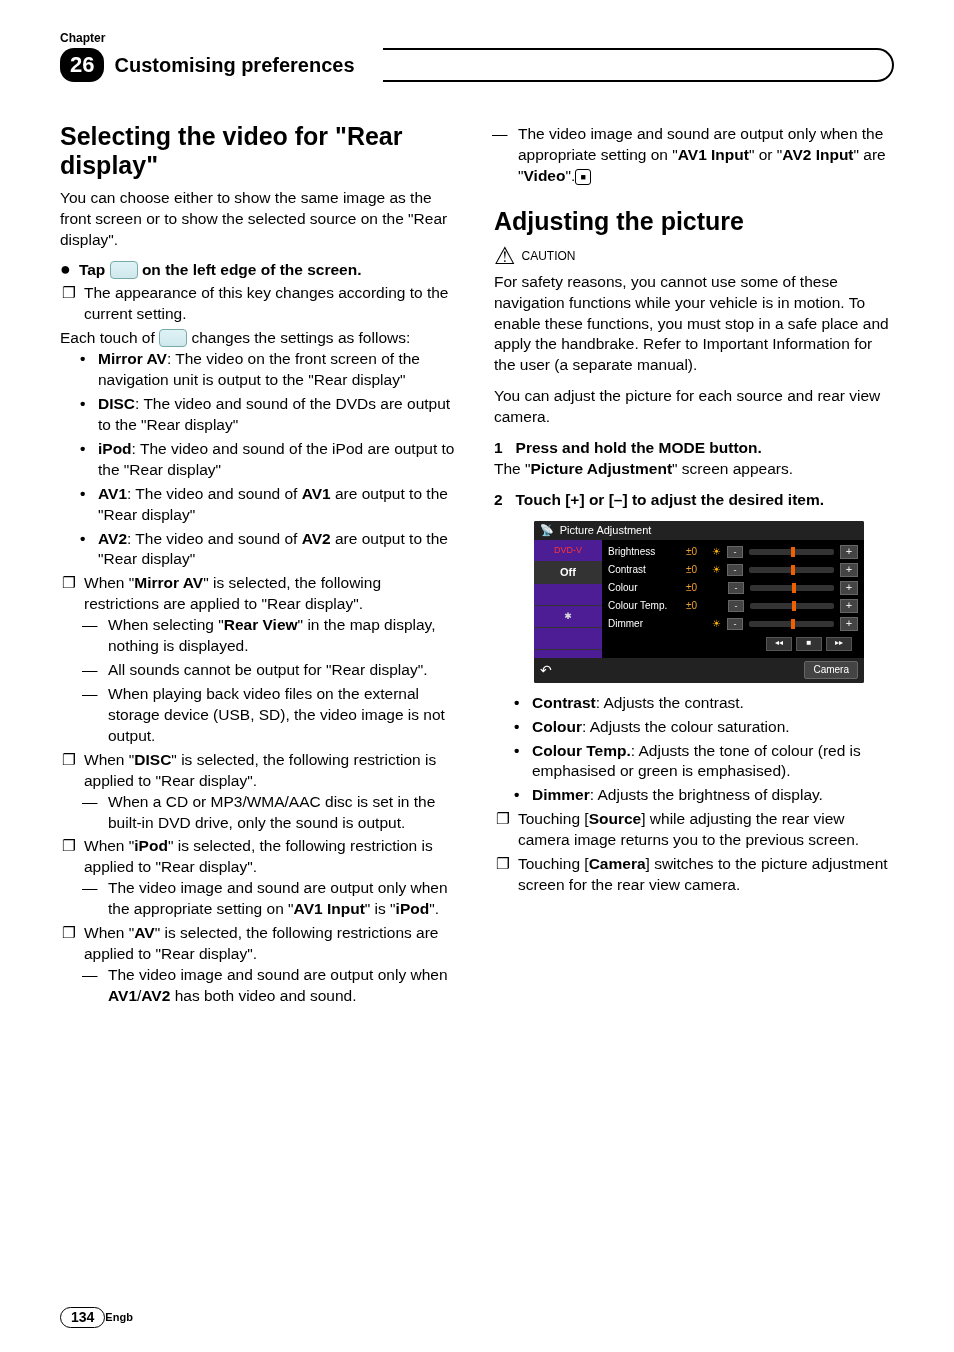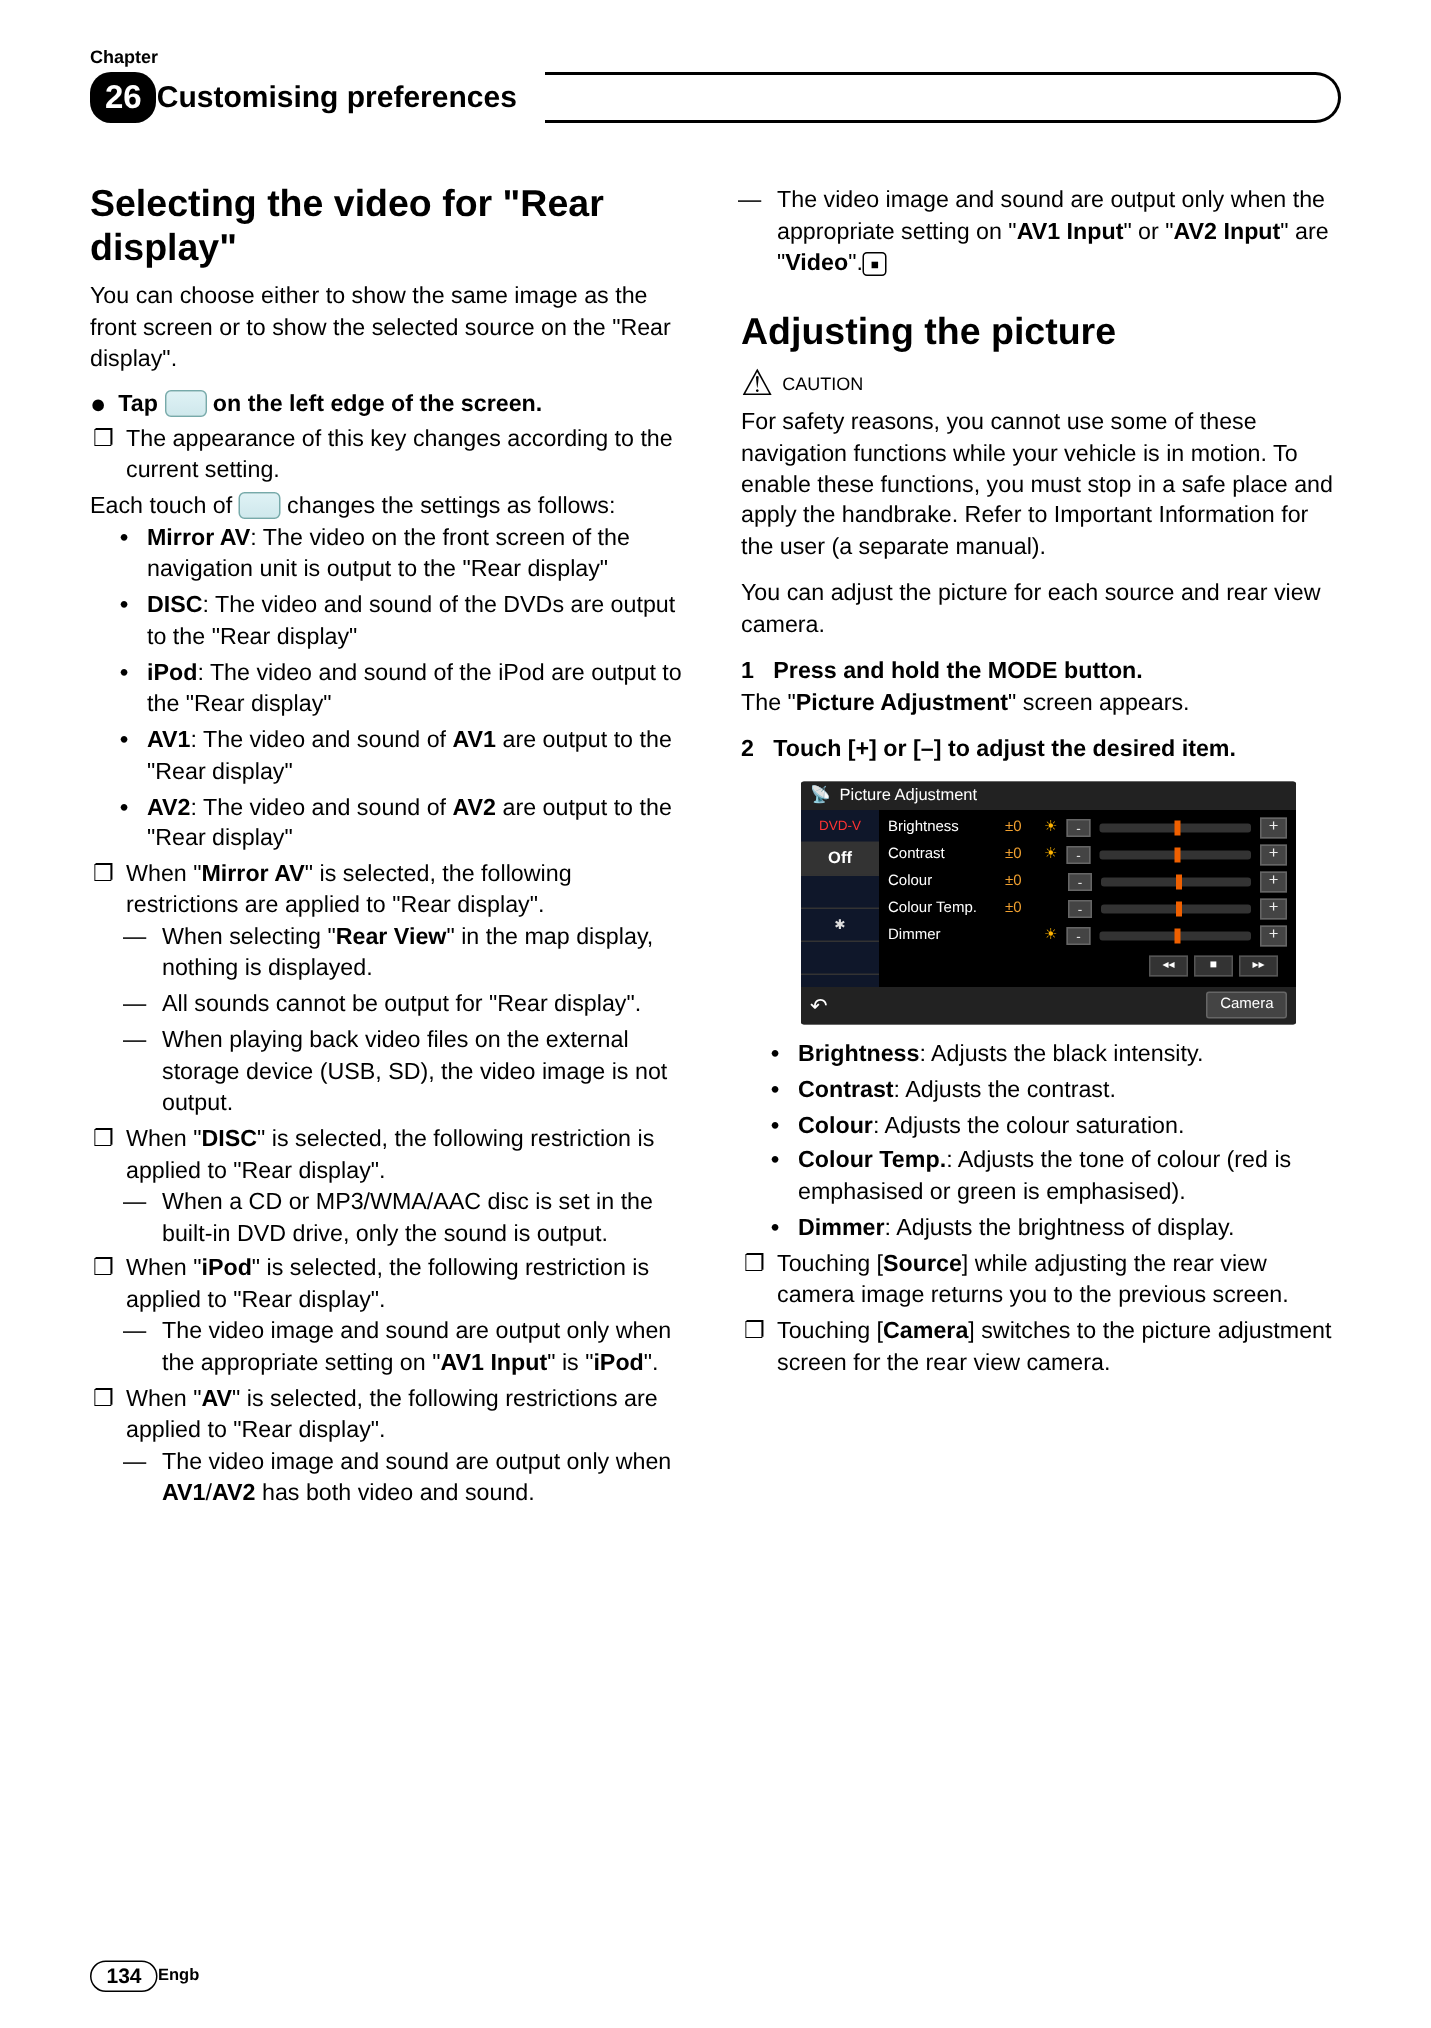--- a/index.html
+++ b/index.html
@@ -8,21 +8,21 @@
     width: 954px;
     height: 1352px;
     background: #fff;
     color: #000;
     position: relative;
     padding: 30px 60px 40px 60px;
     font-size: 15.5px;
     line-height: 1.35;
   }
   .topline { font-size: 12px; font-weight: bold; margin-bottom: 2px; }
-  .header-row { display: flex; align-items: center; margin-bottom: 40px; }
+  .header-row { display: flex; align-items: center; gap: 10px; margin-bottom: 40px; }
   .chapter-badge {
     background: #000; color: #fff; font-weight: 900; font-size: 22px;
     border-radius: 14px; padding: 2px 10px; min-width: 44px; text-align: center;
   }
   .chapter-title {
     font-size: 20px; font-weight: 900; flex: 0 0 auto; padding-right: 18px;
   }
   .chapter-cap {
     flex: 1; height: 34px; border: 2px solid #000; border-left: none;
     border-radius: 0 20px 20px 0;
@@ -61,21 +61,21 @@
   .caution-row { display: flex; align-items: center; gap: 6px; margin: 4px 0 4px 0; }
   .caution-tri { font-size: 24px; line-height: 1; }
   .caution-text { font-weight: 400; font-size: 12px; }
   .step-num { font-weight: 800; }
   .screenshot-wrap { margin: 10px 0 10px 40px; width: 330px; }
   .shot {
     background: #000; color: #fff; font-size: 10px; border-radius: 2px; overflow: hidden;
   }
   .shot-title { background: #222; padding: 2px 6px; font-size: 11px; display: flex; gap: 6px; align-items: center; }
   .shot-body { display: flex; }
-  .shot-side { width: 52px; background: #0f172a; display: flex; flex-direction: column; }
+  .shot-side { width: 68px; background: #4c1d95; display: flex; flex-direction: column; }
   .shot-side .cell {
     border-bottom: 1px solid #333; height: 22px; display: flex; align-items: center;
     justify-content: center; font-size: 9px; color: #ddd;
   }
   .shot-side .off { background: #333; color: #fff; font-weight: bold; font-size: 11px; }
   .shot-main { flex: 1; padding: 3px 6px; }
   .shot-row { display: flex; align-items: center; gap: 6px; height: 18px; }
   .shot-label { width: 72px; }
   .shot-val { width: 20px; color: #f0a030; }
   .shot-sun { color: #ffb400; }
@@ -258,21 +258,20 @@
           </div>
         </div>
         <div class="shot-foot">
           <span class="back-arrow">↶</span>
           <span class="cam-btn">Camera</span>
         </div>
       </div>
     </div>
 
     <ul class="solid">
-      <li><b>Brightness</b><span>: Adjusts the black intensity.</span></li>
       <li><b>Contrast</b><span>: Adjusts the contrast.</span></li>
       <li><b>Colour</b><span>: Adjusts the colour saturation.</span></li>
       <li><b>Colour Temp.</b><span>: Adjusts the tone of colour (red is emphasised or green is emphasised).</span></li>
       <li><b>Dimmer</b><span>: Adjusts the brightness of display.</span></li>
     </ul>
     <ul class="hollow indent1">
       <li><span>Touching [</span><b>Source</b><span>] while adjusting the rear view camera image returns you to the previous screen.</span></li>
       <li><span>Touching [</span><b>Camera</b><span>] switches to the picture adjustment screen for the rear view camera.</span></li>
     </ul>
   </div>

